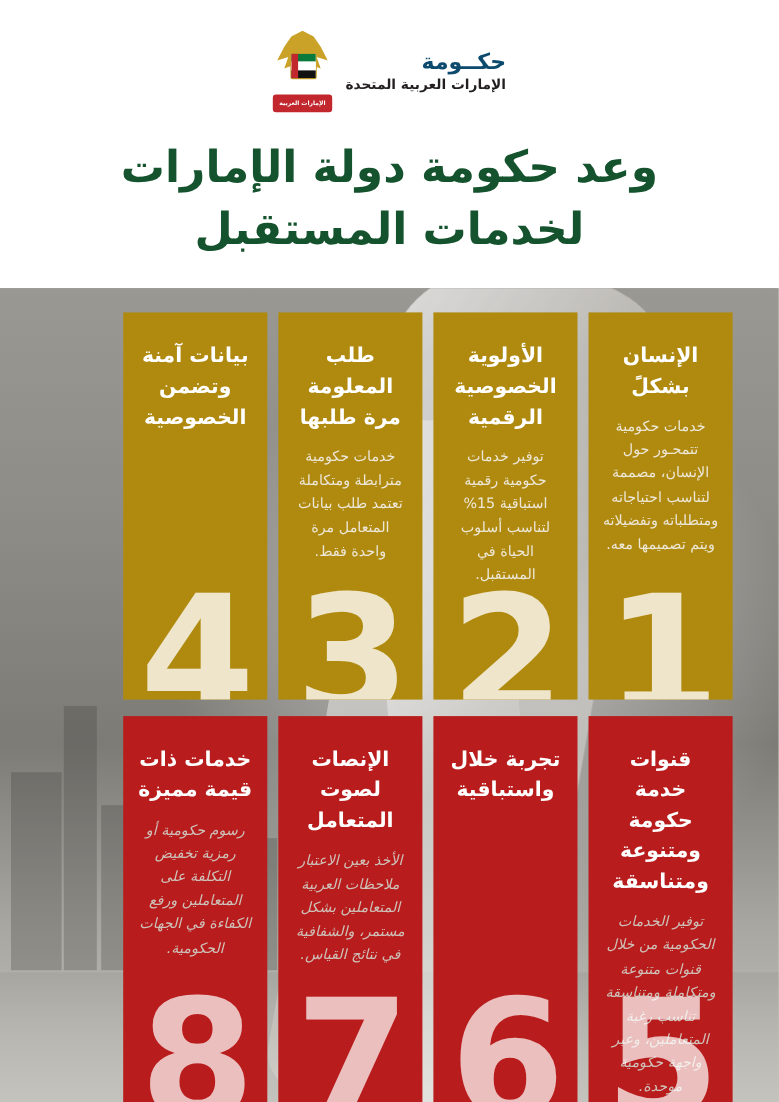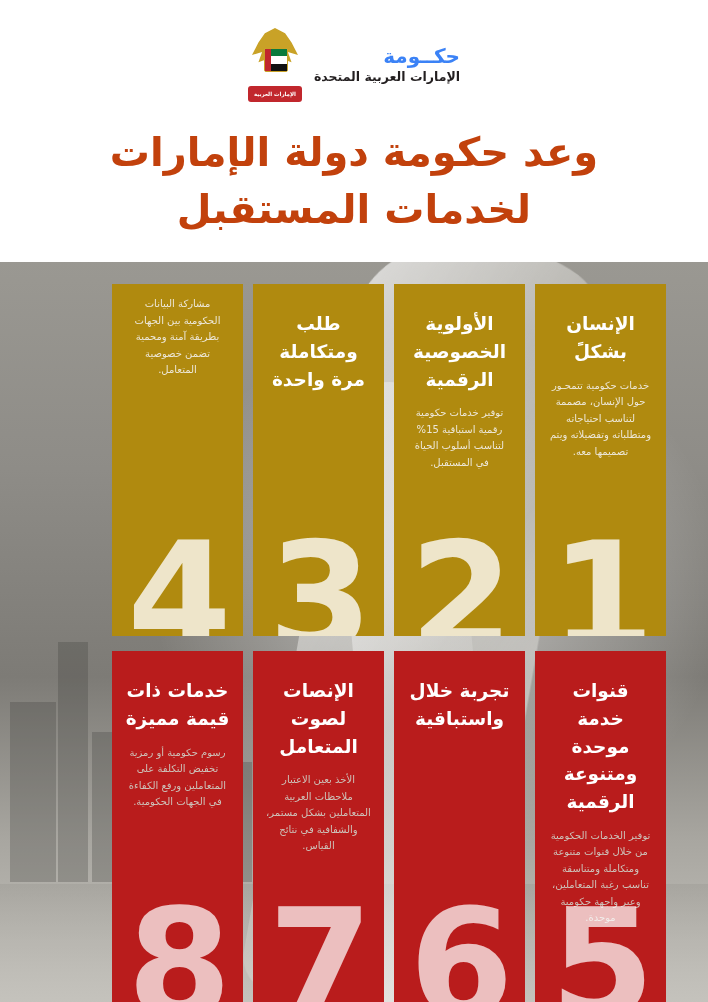--- a/index.html
+++ b/index.html
@@ -18,29 +18,29 @@
   }
   .logo-row{
     display:flex;align-items:center;justify-content:center;
     gap:12px;padding-top:26px;
   }
   .emblem{width:54px;height:76px;position:relative;}
   .logo-text{
     text-align:right;line-height:1.25;
   }
   .logo-text .l1{
-    font-size:20px;font-weight:bold;color:#3b82f6;letter-spacing:0px;
+    font-size:20px;font-weight:bold;color:#0c4a6e;letter-spacing:0px;
   }
   .logo-text .l2{
     font-size:12.5px;font-weight:bold;color:#231f20;
   }
   .title{
     margin-top:22px;
     text-align:center;
-    color:#c2410c;
+    color:#14532d;
     font-weight:bold;
     font-size:40px;
     line-height:1.42;
     letter-spacing:1px;
     padding:0 40px;
   }
 
   
   .band{
     position:absolute;top:262px;left:0;width:708px;height:740px;
@@ -105,27 +105,27 @@
     color:#ffffff;
     font-weight:bold;
     font-size:18.5px;
     line-height:1.5;
     text-align:center;
     padding:26px 12px 0 12px;
     letter-spacing:0px;
   }
   .card .cdesc{
     color:#f0ece2;
-    font-size:10px;
+    font-size:13px;
     line-height:1.65;
     text-align:center;
     padding:12px 13px 0 13px;
     opacity:.95;
   }
-  .card.dark .cdesc{color:#cfcbc2;}
+  .card.dark .cdesc{color:#cfcbc2;font-style:italic;}
   .card .cnum{
     position:absolute;
     bottom:-36px;
     left:0;right:0;
     text-align:center;
     font-size:150px;
     font-weight:bold;
     line-height:1;
     color:rgba(255,255,255,0.80);
     letter-spacing:-4px;
@@ -212,34 +212,35 @@
           <div class="cnum">1</div>
         </div>
 
         <div class="card gold c2">
           <div class="ctitle">الأولوية الخصوصية الرقمية</div>
           <div class="cdesc">توفير خدمات حكومية رقمية استباقية 15% لتناسب أسلوب الحياة في المستقبل.</div>
           <div class="cnum">2</div>
         </div>
 
         <div class="card gold c3">
-          <div class="ctitle">طلب ومتكاملة مرة واحدة</div>
+          <div class="ctitle">طلب المعلومة مرة طلبها</div>
+          <div class="cdesc">خدمات حكومية مترابطة ومتكاملة تعتمد طلب بيانات المتعامل مرة واحدة فقط.</div>
           <div class="cnum">3</div>
         </div>
 
         <div class="card gold c4">
-          <div class="cdesc">مشاركة البيانات الحكومية بين الجهات بطريقة آمنة ومحمية تضمن خصوصية المتعامل.</div>
+          <div class="ctitle">بيانات آمنة وتضمن الخصوصية</div>
           <div class="cnum">4</div>
         </div>
       </div>
 
       <div class="row-bot">
 
         <div class="card dark c1">
-          <div class="ctitle">قنوات خدمة موحدة ومتنوعة الرقمية</div>
+          <div class="ctitle">قنوات خدمة حكومة ومتنوعة ومتناسقة</div>
           <div class="cdesc">توفير الخدمات الحكومية من خلال قنوات متنوعة ومتكاملة ومتناسقة تناسب رغبة المتعاملين، وعبر واجهة حكومية موحدة.</div>
           <div class="cnum">5</div>
         </div>
 
         <div class="card dark c2">
           <div class="ctitle">تجربة خلال واستباقية</div>
           <div class="cnum">6</div>
         </div>
 
         <div class="card dark c3">

